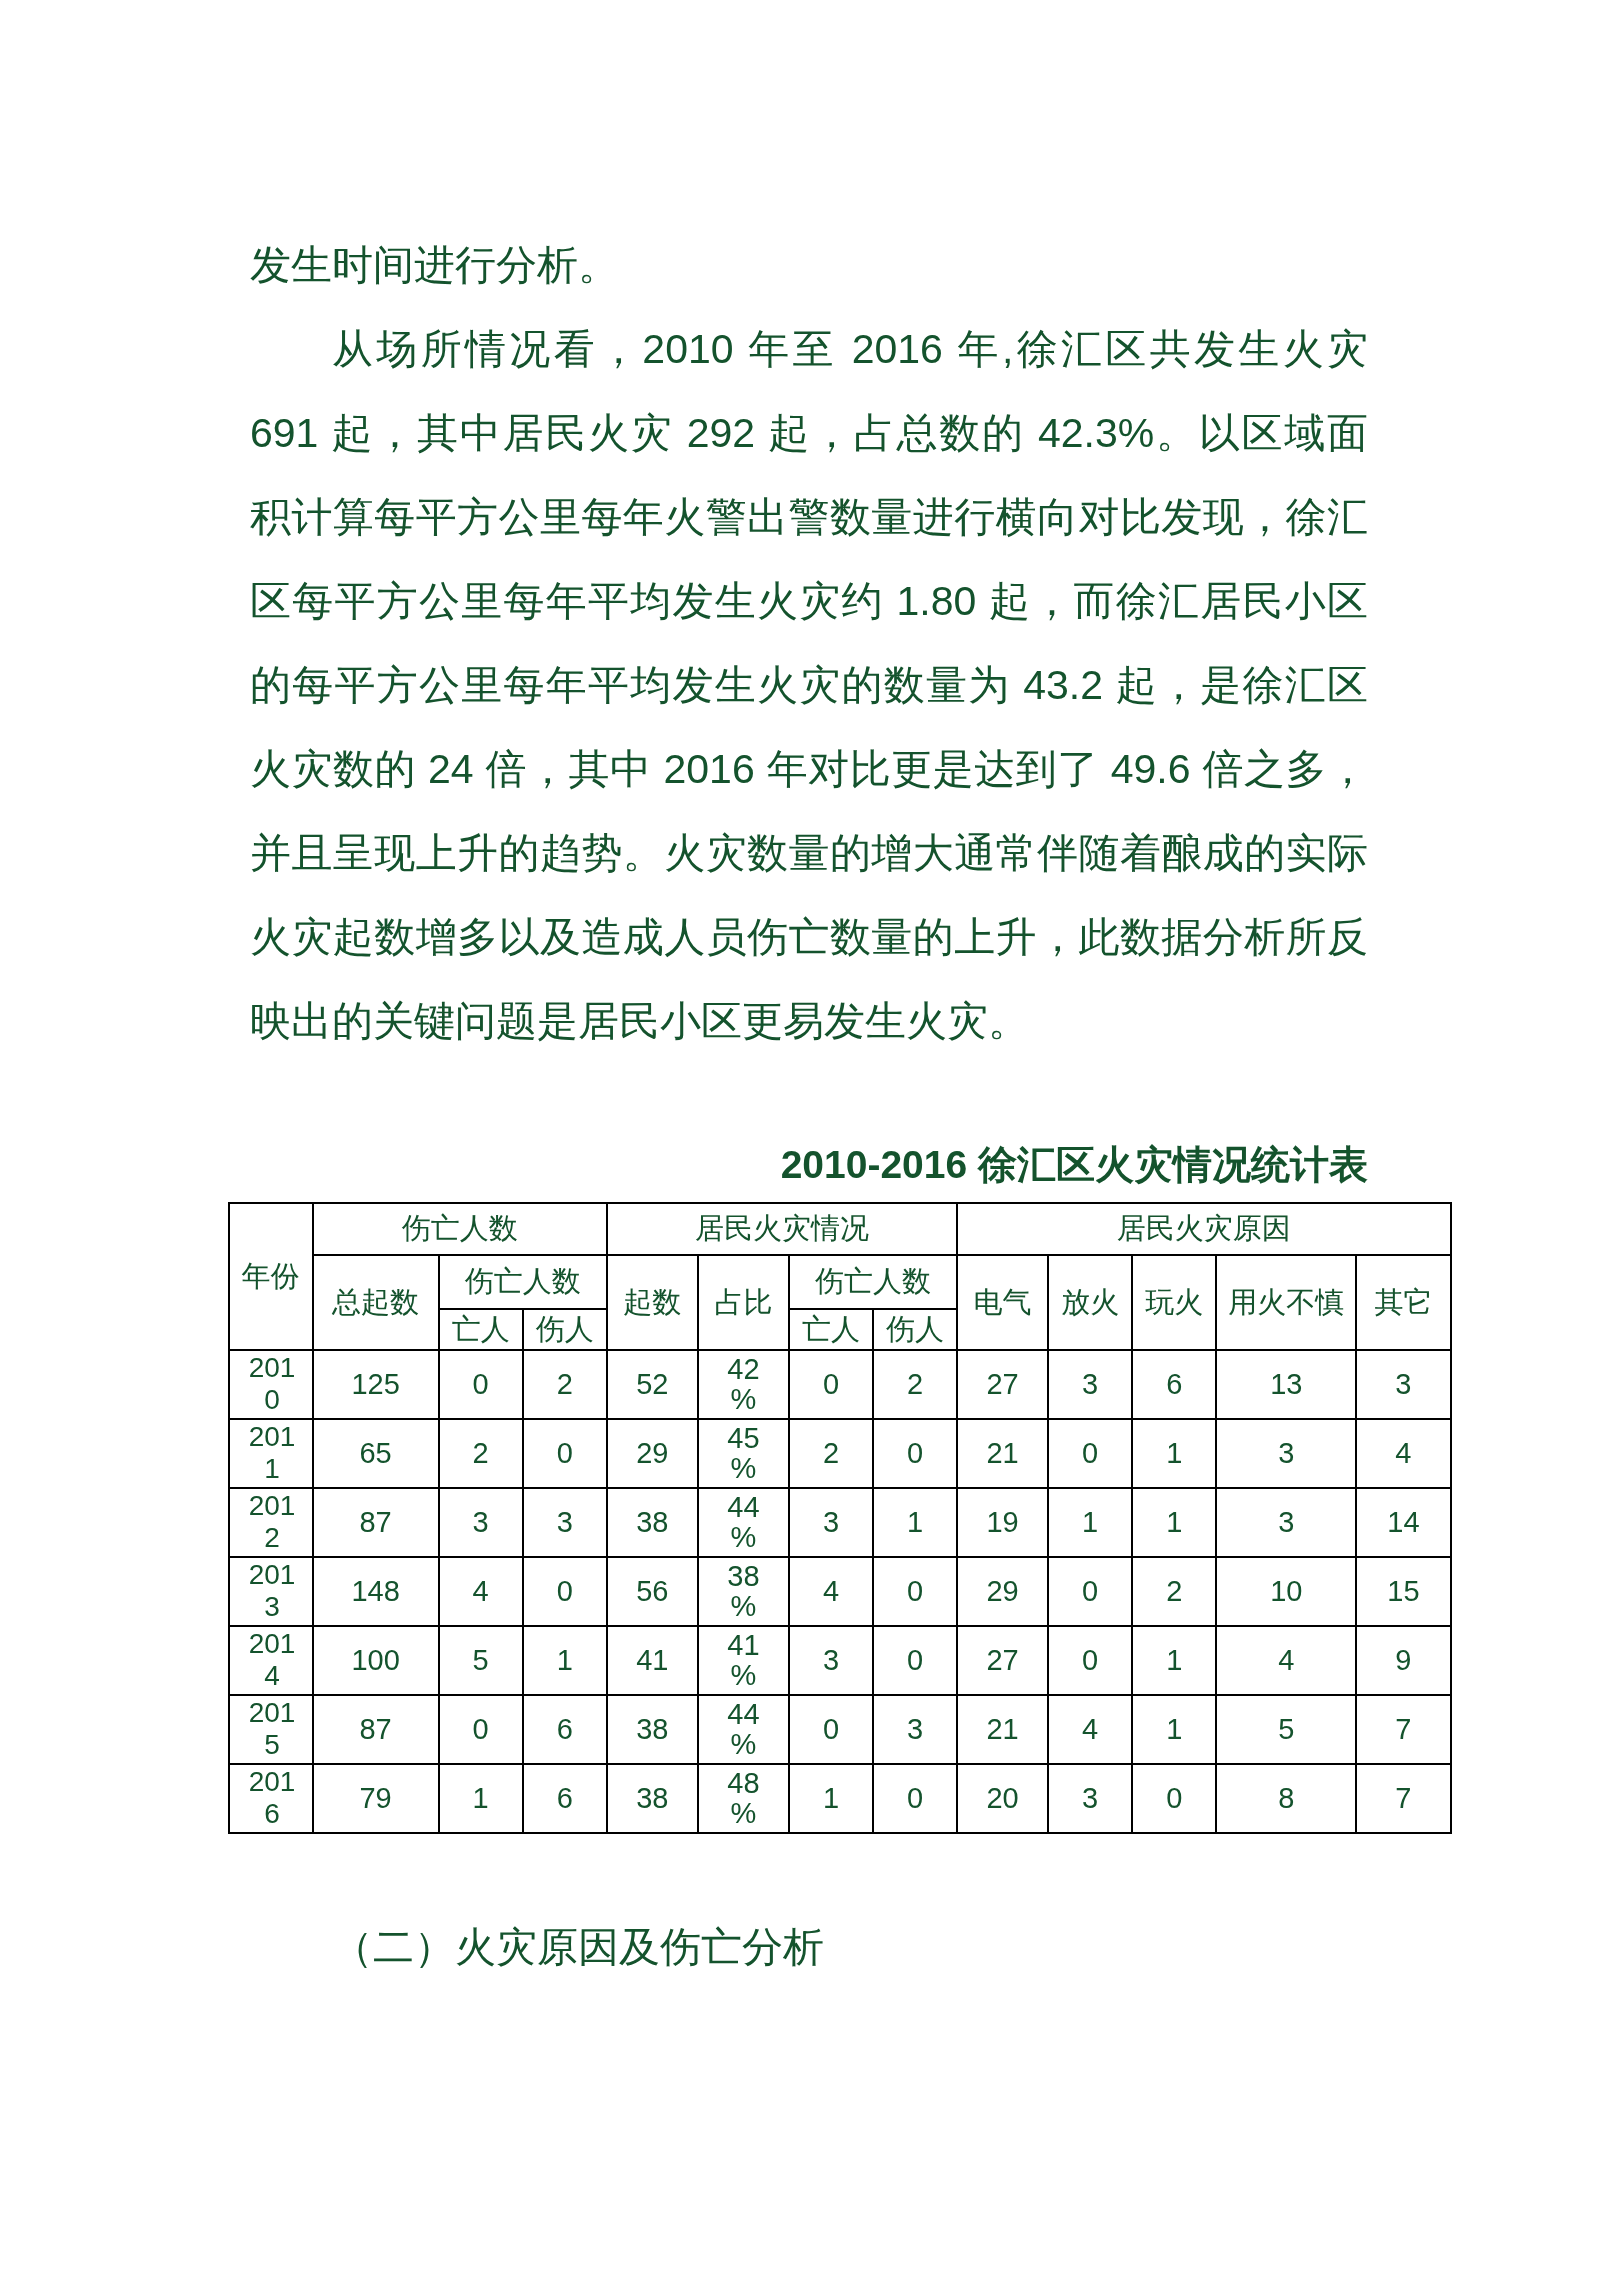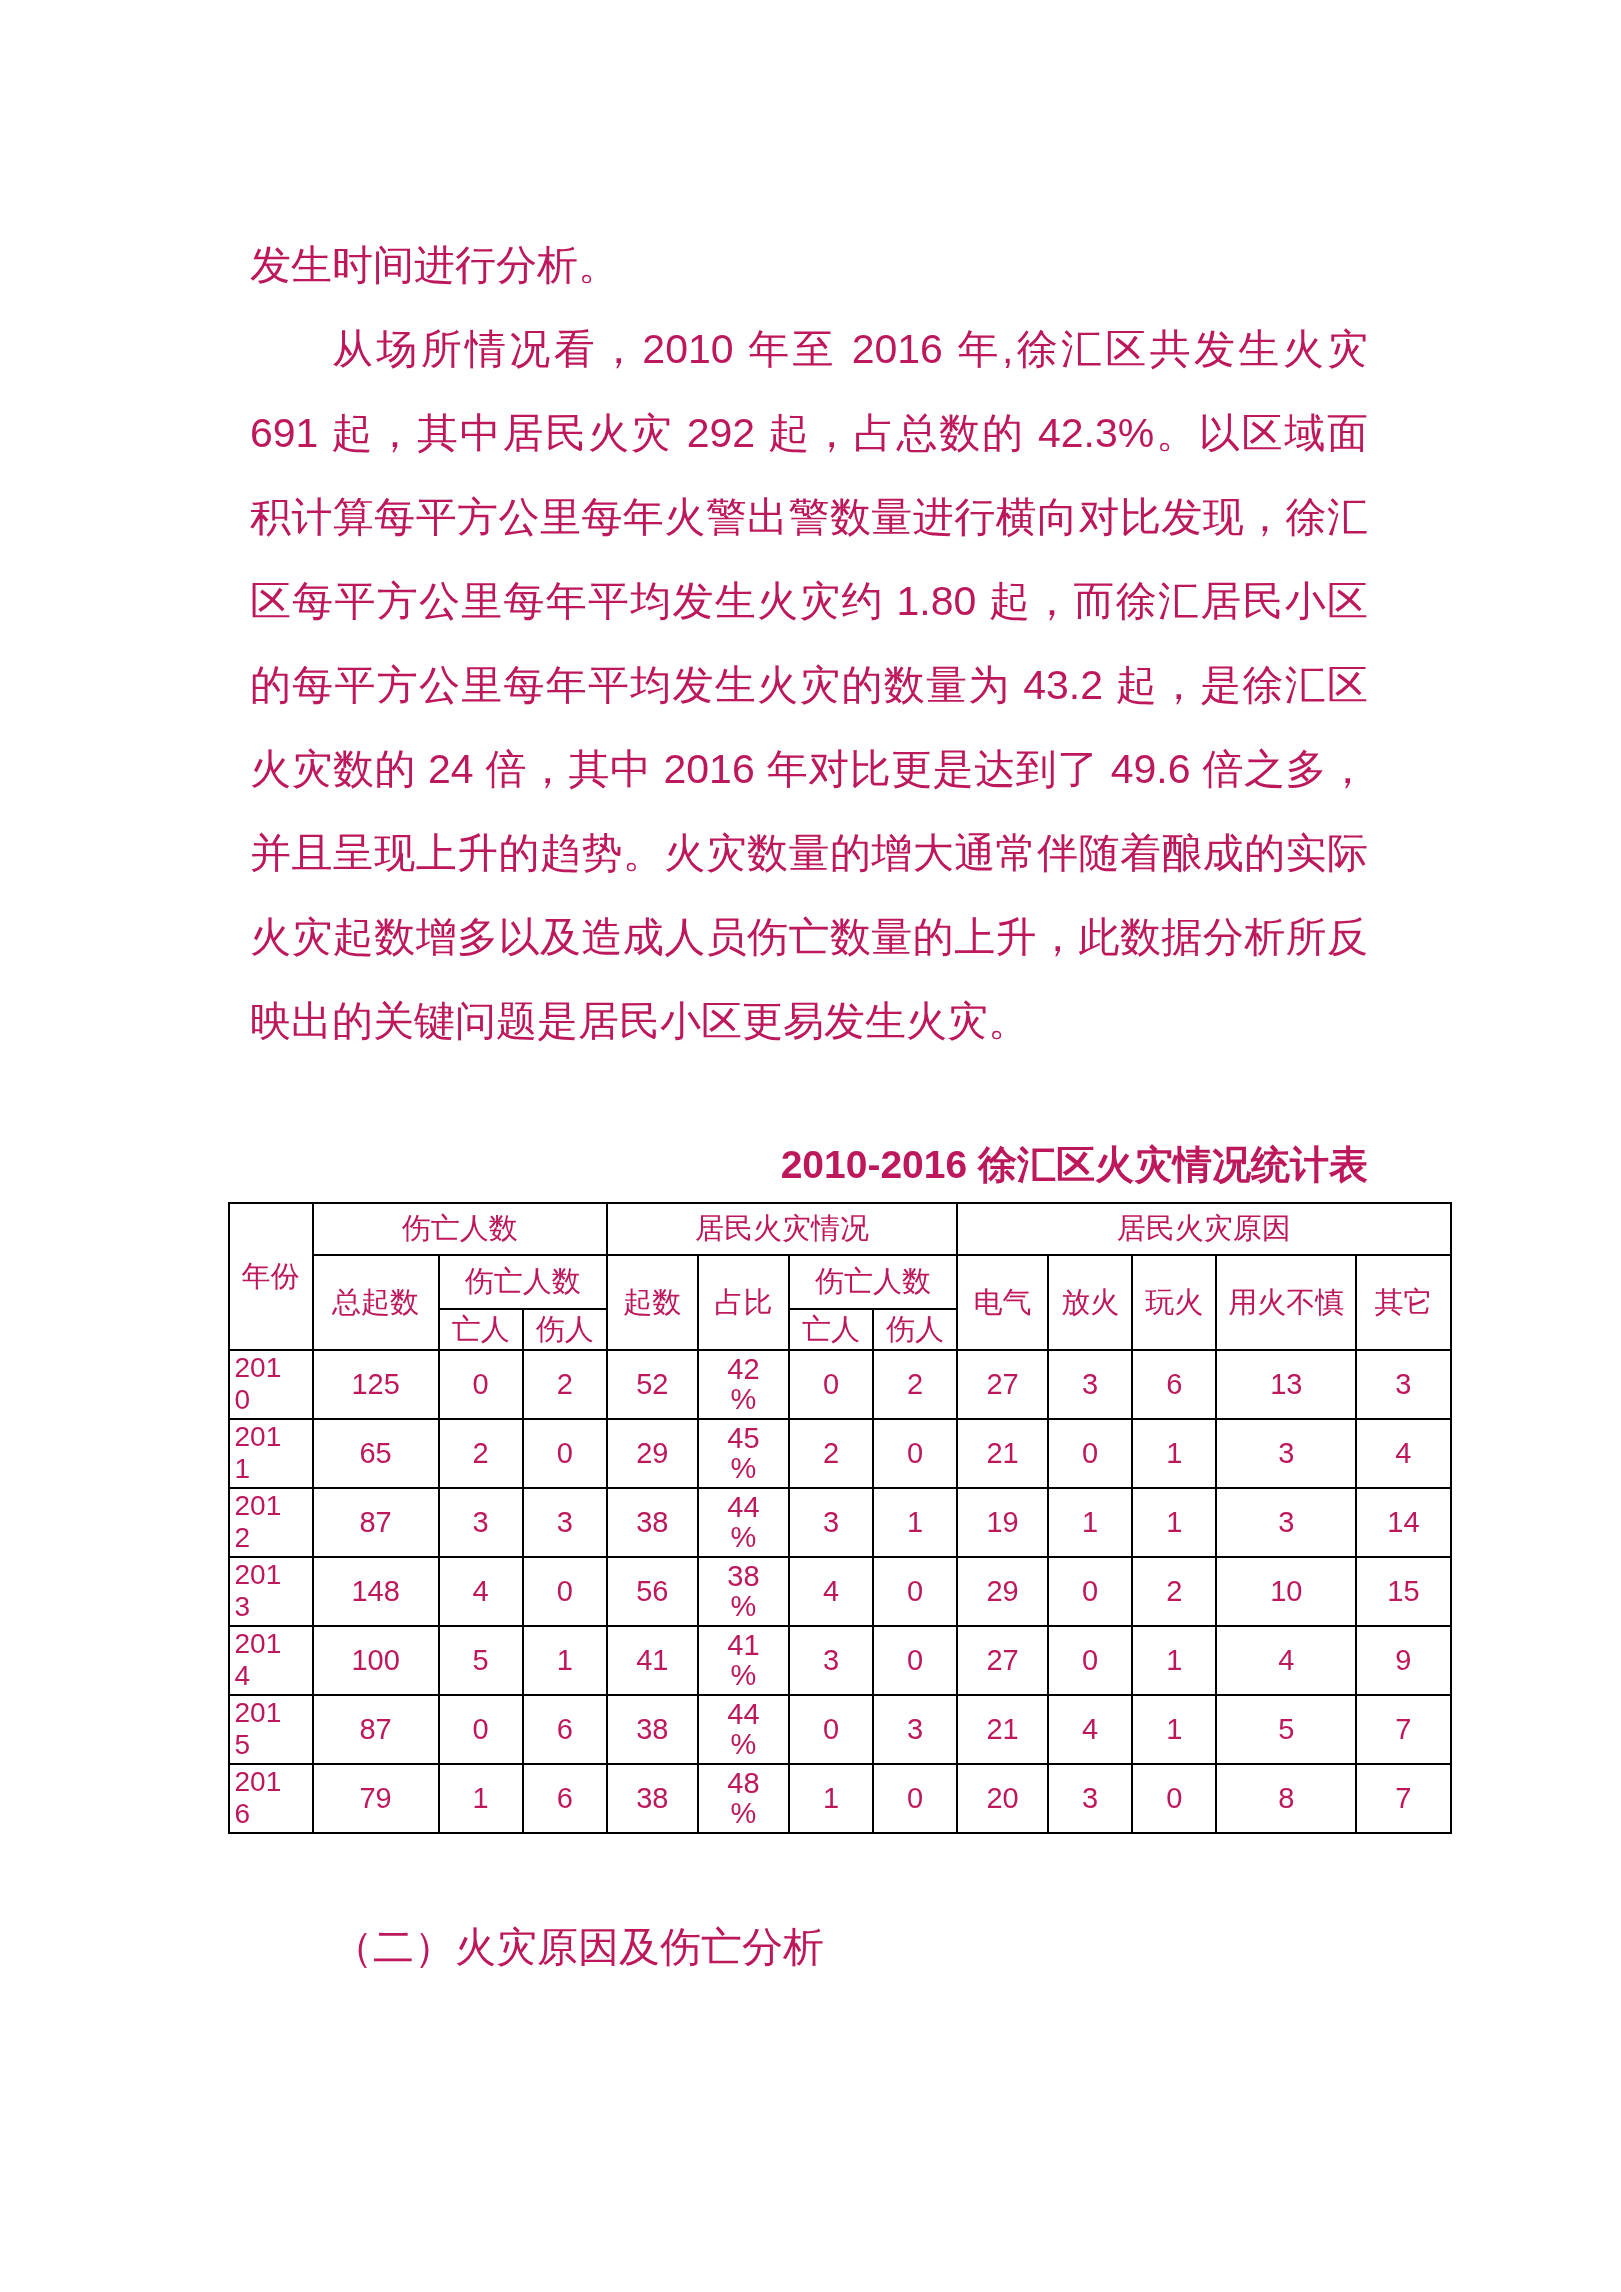--- a/index.html
+++ b/index.html
@@ -1,21 +1,21 @@
 <!DOCTYPE html>
 <html><head>
 <meta charset="utf-8">
 <style>
   html, body { margin: 0; padding: 0; background: #e8e8e8; }
   .page {
     width: 1621px;
     height: 2293px;
     margin: 0 auto;
     background: #ffffff;
-    color: #be185d;
+    color: #14532d;
     font-family: "Liberation Sans", "DejaVu Sans", sans-serif;
     box-sizing: border-box;
     padding: 223px 253px 0 250px;
     overflow: hidden;
   }
   .body-text { font-size: 41px; line-height: 84px; }
   p { margin: 0; }
   .intro { text-indent: 0; }
   .heading { text-indent: 2em; }
   .body-para { text-indent: 2em; text-align: justify; }
@@ -40,21 +40,21 @@
     font-weight: 400;
     padding: 2px 3.9px;
     line-height: 35px;
     overflow: hidden;
   }
   .stats tr.hr1 { height: 52px; }
   .stats tr.hr2 { height: 54px; }
   .stats tr.hr3 { height: 39px; }
   .stats tbody tr { height: 69px; }
   .stats td.year {
-    text-align: left;
+    text-align: center;
     white-space: pre-line;
     line-height: 32px;
     padding: 1px 2px 1px 5px;
     font-size: 28px;
   }
   .stats td.ratio {
     white-space: pre-line;
     line-height: 30px;
     padding: 1px 2px;
   }

